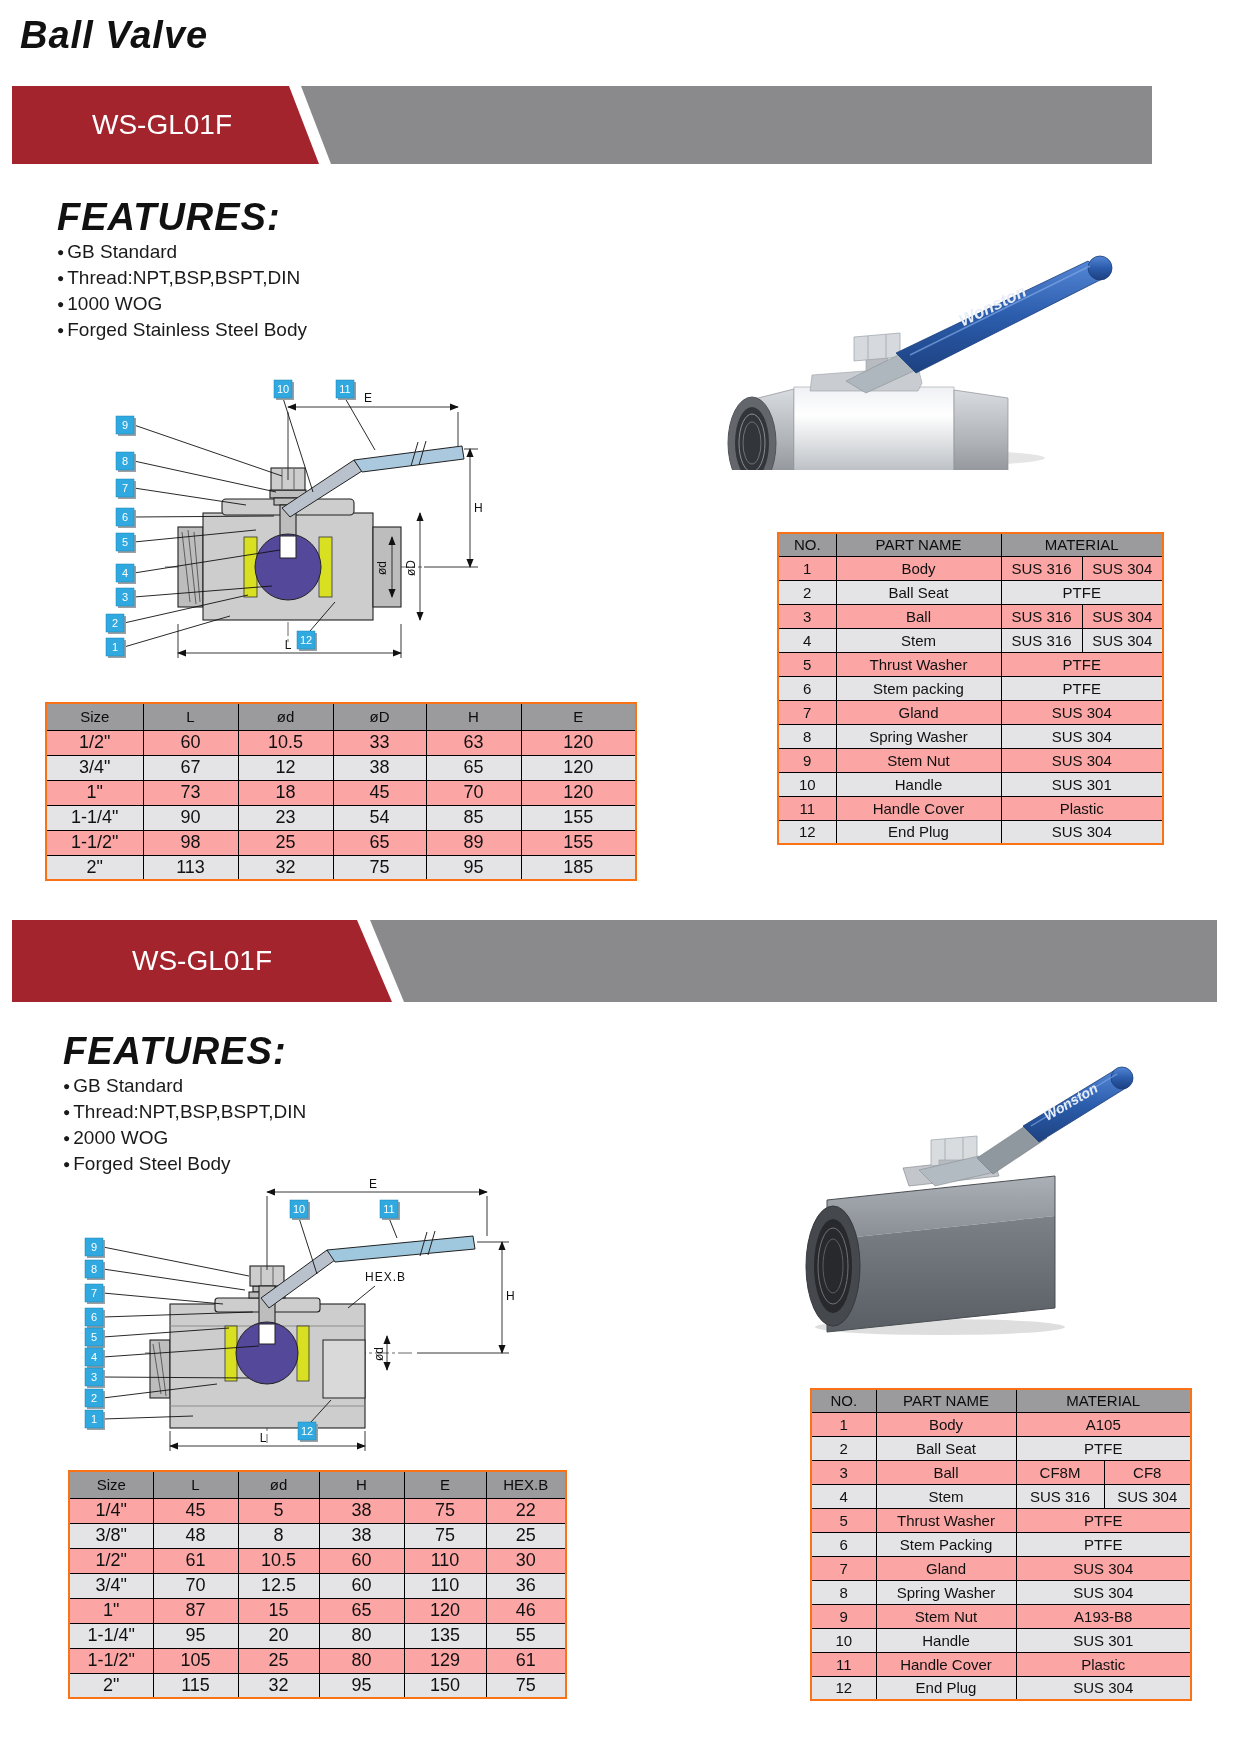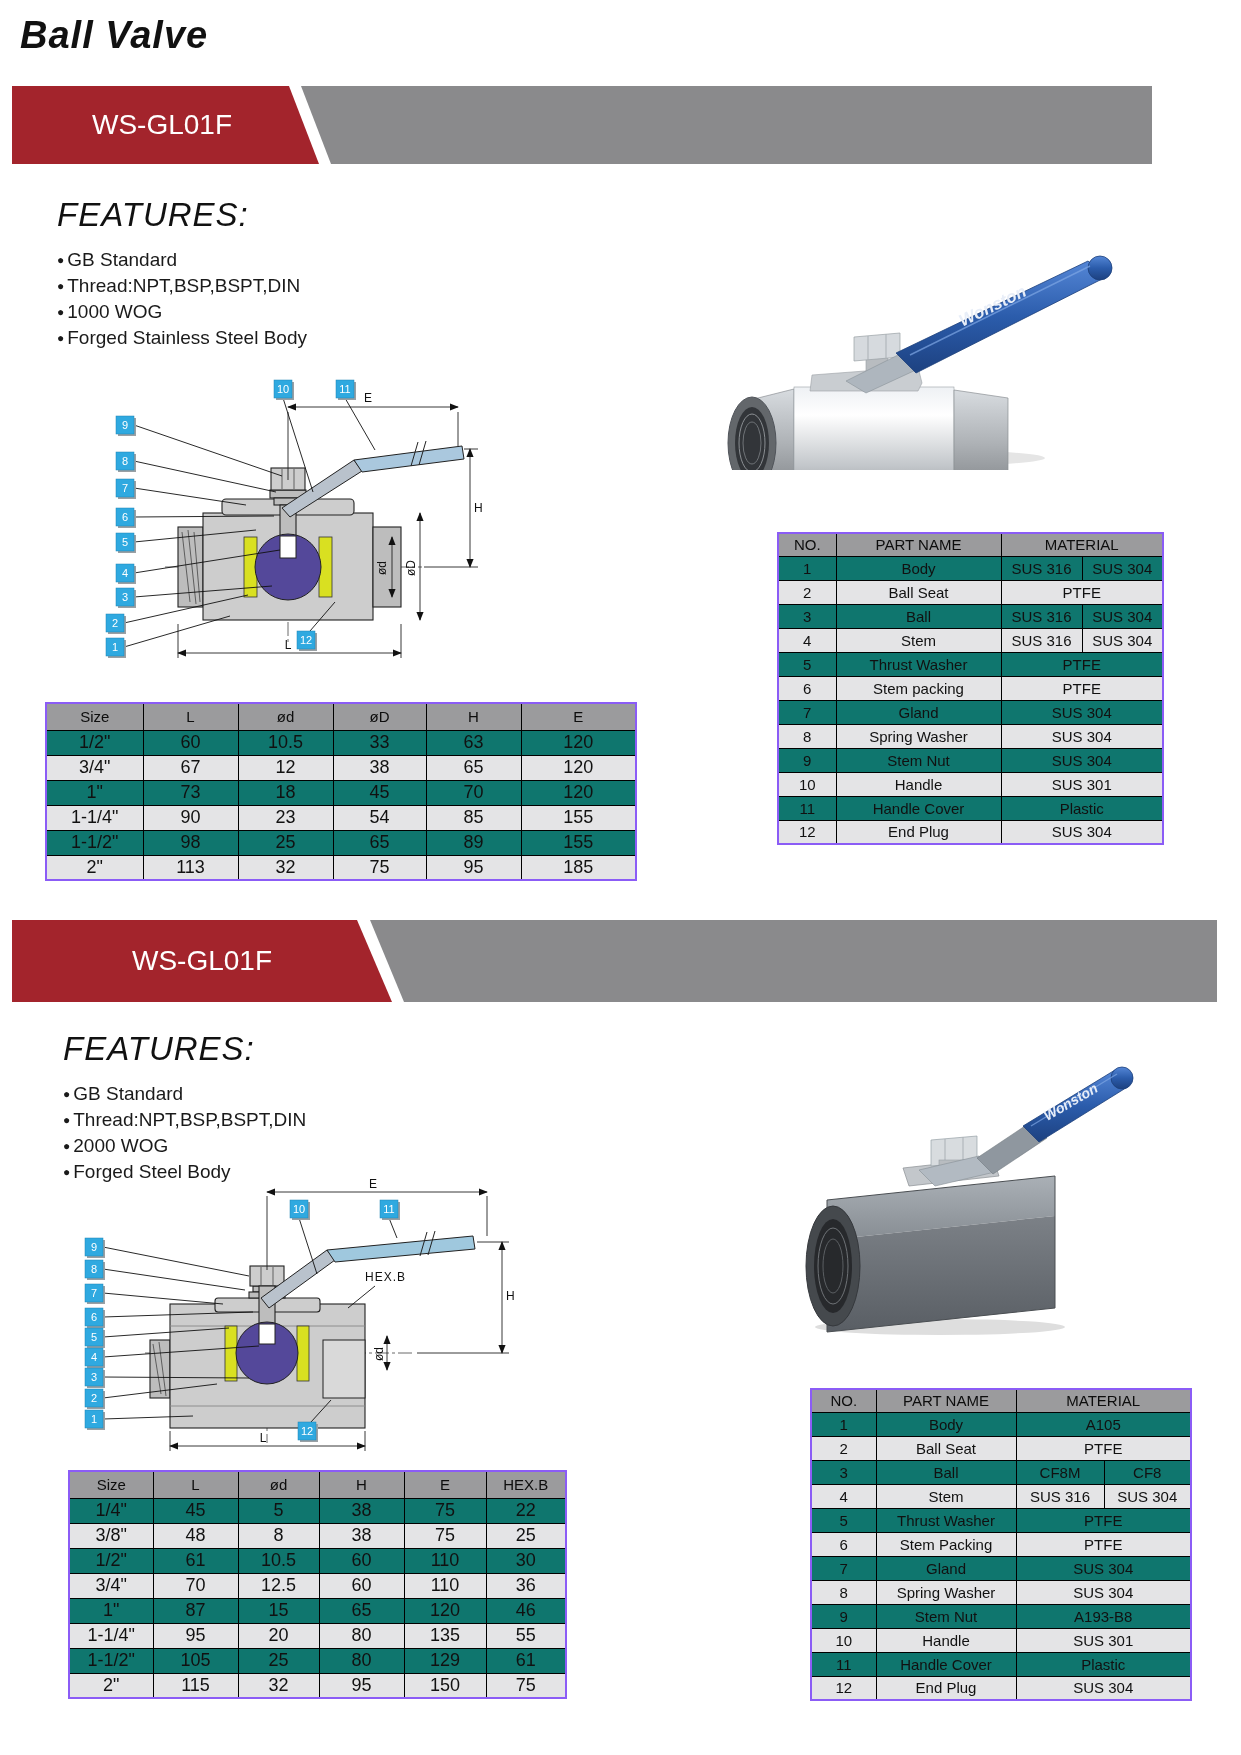--- a/index.html
+++ b/index.html
@@ -8,26 +8,26 @@
        font-family:"Liberation Sans",sans-serif;color:#111}
   .abs{position:absolute}
 
   .page-title{left:20px;top:14px;font-size:38px;font-weight:bold;font-style:italic;letter-spacing:1px}
 
   .banner{left:12px;width:1241px}
   .banner .red{position:absolute;left:0;top:0;height:100%;background:#a3242c}
   .banner .gray{position:absolute;left:0;top:0;height:100%;background:#8a8a8c}
   .banner .blabel{position:absolute;top:0;color:#fff;text-align:center;white-space:nowrap}
 
-  .features .ftitle{font-size:33px;font-weight:normal;font-style:italic;letter-spacing:1px}
-  .features ul{list-style:none;margin-top:13px}
+  .features .ftitle{font-size:38px;font-weight:bold;font-style:italic;letter-spacing:1px}
+  .features ul{list-style:none;margin-top:0}
   .features li{font-size:19px;line-height:25px;color:#1a1a1a}
   .features li::before{content:"●";font-size:12px;margin-right:3px;vertical-align:2px}
 
-  table.spec{border-collapse:collapse;table-layout:fixed;background:#0f766e;border:2px solid #8b5cf6}
+  table.spec{border-collapse:collapse;table-layout:fixed;background:#fca5a5;border:2px solid #f97316}
   table.spec th,table.spec td{border:1px solid #000;text-align:center;padding:0;overflow:hidden;white-space:nowrap}
   table.spec th{background:#9b9b9d;font-weight:normal;color:#0d0d0d}
   table.spec tr.alt td{background:#e4e4e6}
   .size-table{font-size:18px}
   .size-table th{height:27px;font-size:15px}
   .size-table td{height:25px}
   .parts-table{font-size:15px}
   .parts-table th{height:23px;font-size:15px}
   .parts-table td{height:24px}
 

